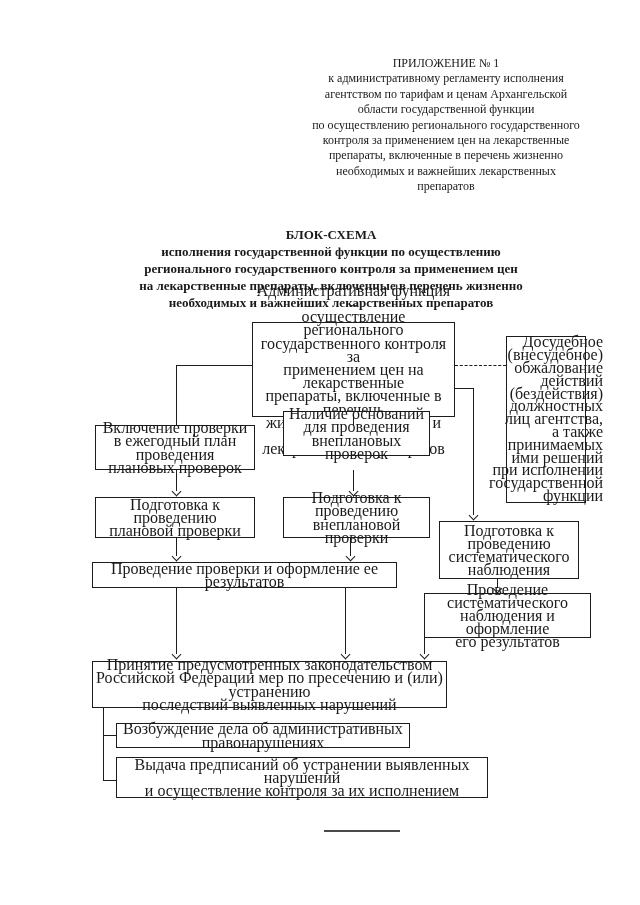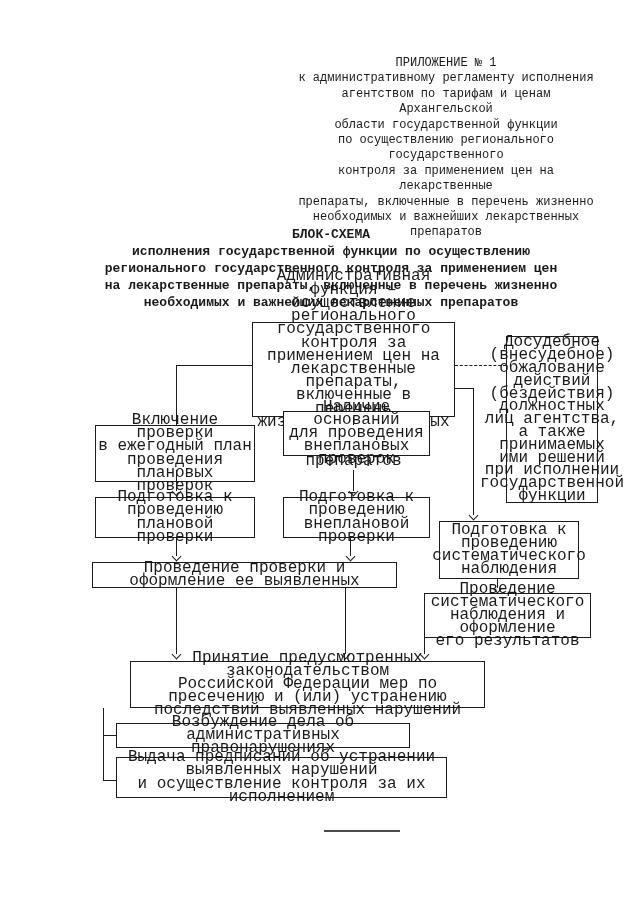--- a/index.html
+++ b/index.html
@@ -6,21 +6,21 @@
     margin: 0;
     padding: 0;
     background: #ffffff;
   }
   .page {
     position: relative;
     width: 640px;
     height: 905px;
     background: #ffffff;
     overflow: hidden;
-    font-family: Liberation Mono, monospace;
+    font-family: Liberation Serif, serif;
     color: #1a1a1a;
   }
   .header-block {
     position: absolute;
     left: 294px;
     top: 56px;
     width: 304px;
     text-align: center;
     font-size: 12px;
     line-height: 15.4px;
@@ -89,61 +89,61 @@
   </div>
 
   <div class="title-block">
     <div>БЛОК-СХЕМА<br>исполнения государственной функции по осуществлению<br>регионального государственного контроля за применением цен<br>на лекарственные препараты, включенные в перечень жизненно<br>необходимых и важнейших лекарственных препаратов</div>
   </div>
 
   <div class="box" style="left:252px; top:322px; width:203px; height:95px;">
     <span>Административная функция –<br>осуществление регионального<br>государственного контроля  за<br>применением цен на лекарственные<br>препараты, включенные в перечень<br>жизненно необходимых и важнейших<br>лекарственных препаратов</span>
   </div>
 
-  <div class="box small-lh" style="left:506px; top:336px; width:92px; height:167px;">
+  <div class="box small-lh" style="left:506px; top:336px; width:80px; height:167px;text-align:right;">
     <span>Досудебное<br>(внесудебное)<br>обжалование<br>действий<br>(бездействия)<br>должностных<br>лиц агентства,<br>а также<br>принимаемых<br>ими решений<br>при исполнении<br>государственной<br>функции</span>
   </div>
 
-  <div class="box" style="left:95px; top:425px; width:160px; height:57px;">
+  <div class="box" style="left:95px; top:425px; width:160px; height:45px;">
     <span>Включение проверки<br>в ежегодный план проведения<br>плановых проверок</span>
   </div>
 
   <div class="box" style="left:283px; top:411px; width:147px; height:45px;">
     <span>Наличие оснований<br>для проведения внеплановых<br>проверок</span>
   </div>
 
   <div class="box" style="left:95px; top:497px; width:160px; height:41px;">
     <span>Подготовка к проведению<br>плановой проверки</span>
   </div>
 
   <div class="box" style="left:283px; top:497px; width:147px; height:41px;">
     <span>Подготовка к проведению<br>внеплановой проверки</span>
   </div>
 
   <div class="box" style="left:92px; top:562px; width:305px; height:26px;">
-    <span>Проведение проверки и оформление ее выявленных</span>
+    <span>Проведение проверки и оформление ее результатов</span>
   </div>
 
   <div class="box" style="left:439px; top:521px; width:140px; height:58px;">
     <span>Подготовка к проведению<br>систематического<br>наблюдения</span>
   </div>
 
   <div class="box" style="left:424px; top:593px; width:167px; height:45px;">
     <span>Проведение систематического<br>наблюдения и оформление<br>его результатов</span>
   </div>
 
-  <div class="box" style="left:92px; top:661px; width:355px; height:47px;margin-left:38px;">
+  <div class="box" style="left:92px; top:661px; width:355px; height:47px;">
     <span>Принятие предусмотренных законодательством<br>Российской Федерации мер по пресечению и (или) устранению<br>последствий выявленных нарушений</span>
   </div>
 
   <div class="box" style="left:116px; top:723px; width:294px; height:25px;">
     <span>Возбуждение дела об административных правонарушениях</span>
   </div>
 
-  <div class="box" style="left:116px; top:757px; width:331px; height:41px;">
+  <div class="box" style="left:116px; top:757px; width:372px; height:41px;">
     <span>Выдача предписаний об устранении выявленных нарушений<br>и осуществление контроля за их исполнением</span>
   </div>
 
   <div class="hline" style="left:176px; top:365px; width:76px;"></div>
   <div class="vline" style="left:176px; top:365px; height:60px;"></div>
 
   <div class="vline" style="left:353px; top:417px; height:8px;"></div>
 
   <div class="hline dashed" style="left:455px; top:365px; width:51px;"></div>
 

